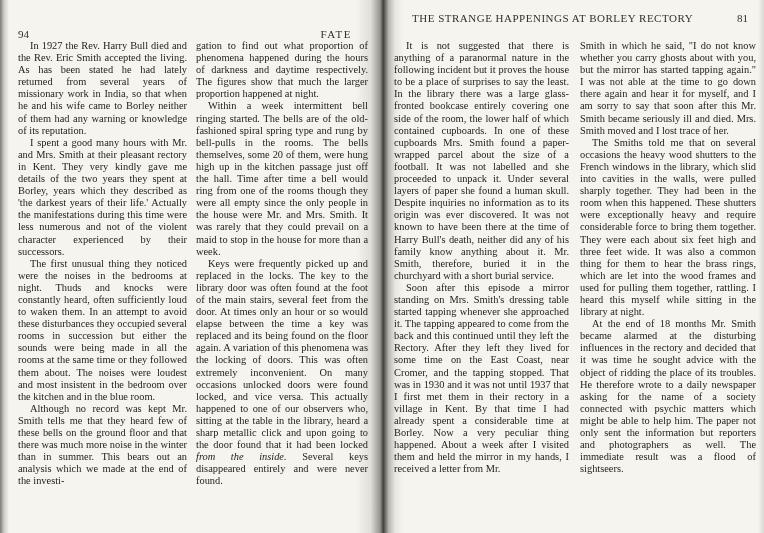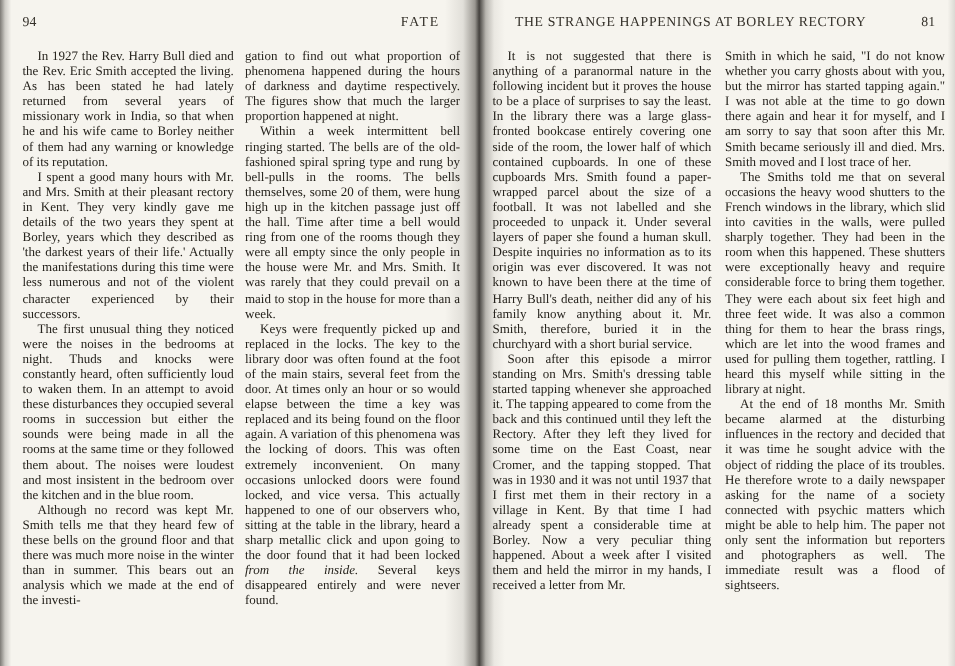--- a/index.html
+++ b/index.html
@@ -17,21 +17,21 @@
 
   .running-head {
     position: absolute; top: 12px;
     display: flex; justify-content: space-between; align-items: baseline;
     font-size: 11px; color: #343029;
   }
   .running-head .folio { font-size: 11px; }
   .rh-left  { left: 18px; width: 334px; }
   .rh-right { left: 14px; width: 352px; }
   .rh-title { letter-spacing: 0.5px; padding-left: 16px; }
-  .rh-fate  { letter-spacing: 1.5px; }
+  .rh-fate  { letter-spacing: 1.5px; margin-top: 16px; }
 
   .col {
     position: absolute; top: 40px;
     text-align: justify;
     font-size: 10.4px;
     line-height: 12.1px;
     color: #26231d;
   }
   .col-1 { left: 18px;  width: 169px; }
   .col-2 { left: 196px; width: 172px; }

